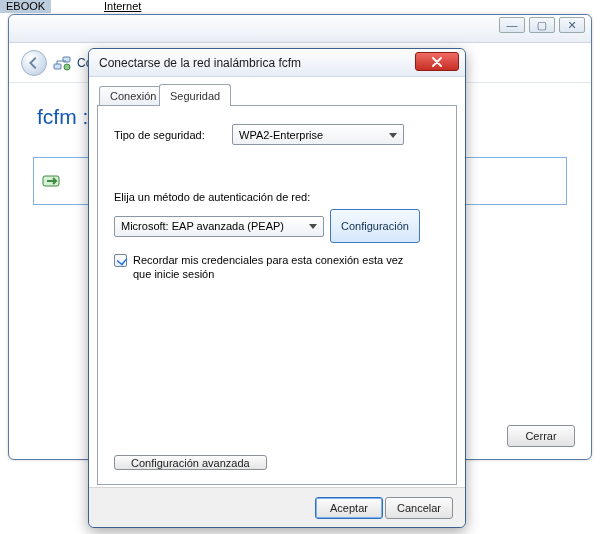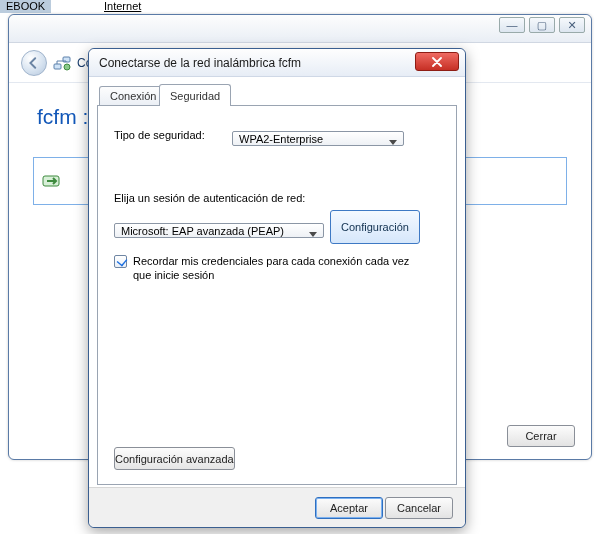--- a/index.html
+++ b/index.html
@@ -89,23 +89,23 @@
   .tab.inactive { top:3px; height:19px; z-index:1; }
   .tab.active { background:#fff; z-index:3; top:1px; height:22px; }
   .tab-panel {
     position:absolute; left:0; right:0; top:22px; bottom:0;
     border:1px solid #9aa4b2; background:#fff; z-index:2; padding:18px 16px;
   }
 
   .form-row { display:flex; align-items:center; margin-bottom:10px; }
   .form-row .lbl { width:118px; color:#000; }
   .select {
-    flex:0 0 172px; height:15px; border:1px solid #8b96a5; border-radius:2px;
+    flex:0 0 172px; height:21px; border:1px solid #8b96a5; border-radius:2px;
     background:linear-gradient(#fff,#eef1f5); position:relative; padding:0 20px 0 6px;
-    display:flex; align-items:center; color:#000;margin-top:7px;
+    display:flex; align-items:center; color:#000;
   }
   .select .chev {
     position:absolute; right:3px; top:3px; width:15px; height:15px;
     display:flex; align-items:center; justify-content:center;
   }
   .select .chev svg { width:8px; height:6px; }
   .select.wide { flex:0 0 210px; }
 
   .section-label { margin-top:46px; margin-bottom:6px; color:#000; }
   .auth-row { display:flex; align-items:center; gap:6px; }
@@ -123,21 +123,21 @@
   }
   .chk.checked::after {
     content:""; position:absolute; left:2px; top:-1px; width:8px; height:10px;
     border-right:2px solid #1b6fe0; border-bottom:2px solid #1b6fe0;
     transform:rotate(40deg) scale(.7);
   }
   .chk-label { color:#000; line-height:14px; }
 
   .adv-btn-wrap { position:absolute; left:16px; bottom:14px; }
   .adv-btn {
-    height:23px; padding:0 0; border:1px solid #8a8f98; border-radius:3px;
+    height:15px; padding:0 16px; border:1px solid #8a8f98; border-radius:3px;
     background:linear-gradient(#fcfcfc,#e5e5e5);
   }
 
   .dlg-footer {
     position:absolute; left:0; right:0; bottom:0; height:40px;
     background:#f0f0f0; border-top:1px solid #d6d6d6;
     display:flex; align-items:center; justify-content:flex-end; gap:2px; padding-right:12px;
     border-radius:0 0 6px 6px;
   }
   .btn.default { border-color:#2f6fc0; box-shadow:0 0 0 1px #7bb1f0 inset; }
@@ -230,38 +230,38 @@
           <span>WPA2-Enterprise</span>
           <span class="chev">
               <svg viewBox="0 0 8 6">
                 <path d="M0 0 L4 5 L8 0 Z" fill="#4a4a4a"></path>
               </svg>
             </span>
         </div>
       </div>
 
 
-      <div class="section-label">Elija un sesión de autenticación de red:</div>
+      <div class="section-label">Elija un método de autenticación de red:</div>
       <div class="auth-row">
         <div class="select wide">
           <span>Microsoft: EAP avanzada (PEAP)</span>
           <span class="chev">
               <svg viewBox="0 0 8 6">
                 <path d="M0 0 L4 5 L8 0 Z" fill="#4a4a4a"></path>
               </svg>
             </span>
         </div>
         <div class="btn-blue">
           <span>Configuración</span>
         </div>
       </div>
 
       <div class="chk-row">
         <div class="chk checked"></div>
-        <span class="chk-label">Recordar mis credenciales para cada conexión cada vez que inicie sesión</span>
+        <span class="chk-label">Recordar mis credenciales para esta conexión esta vez que inicie sesión</span>
       </div>
 
       <div class="adv-btn-wrap">
         <div class="btn adv-btn">
           <span>Configuración avanzada</span>
         </div>
       </div>
     </div>
   </div>
 

